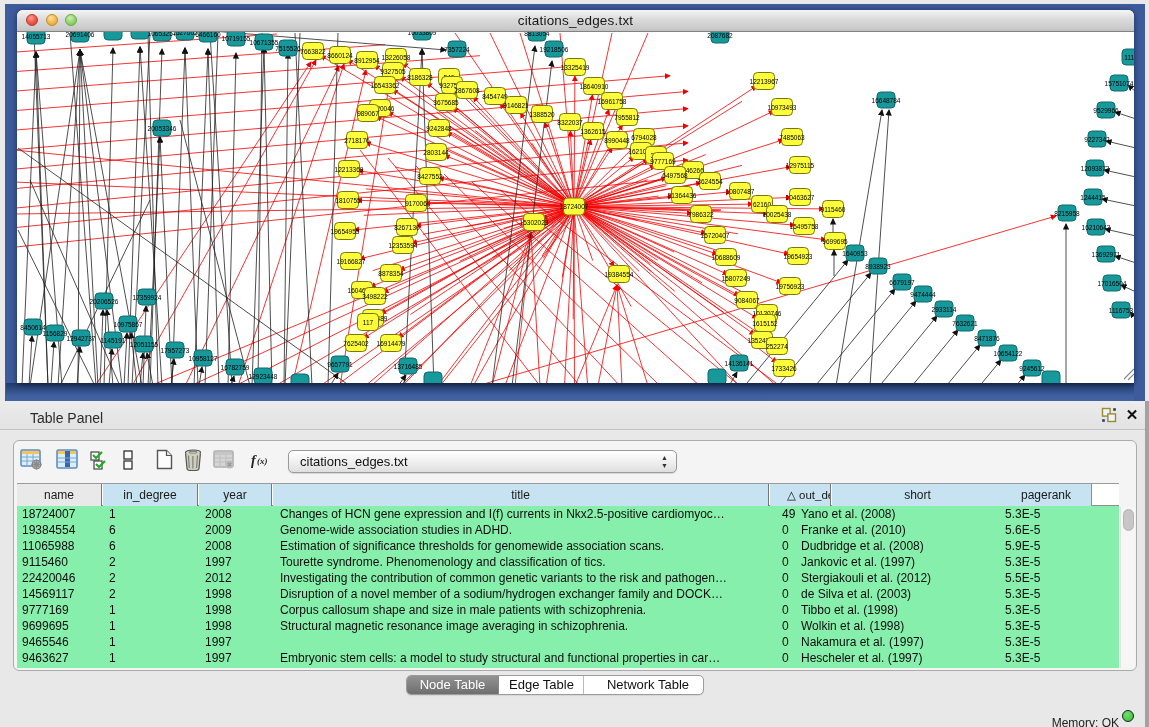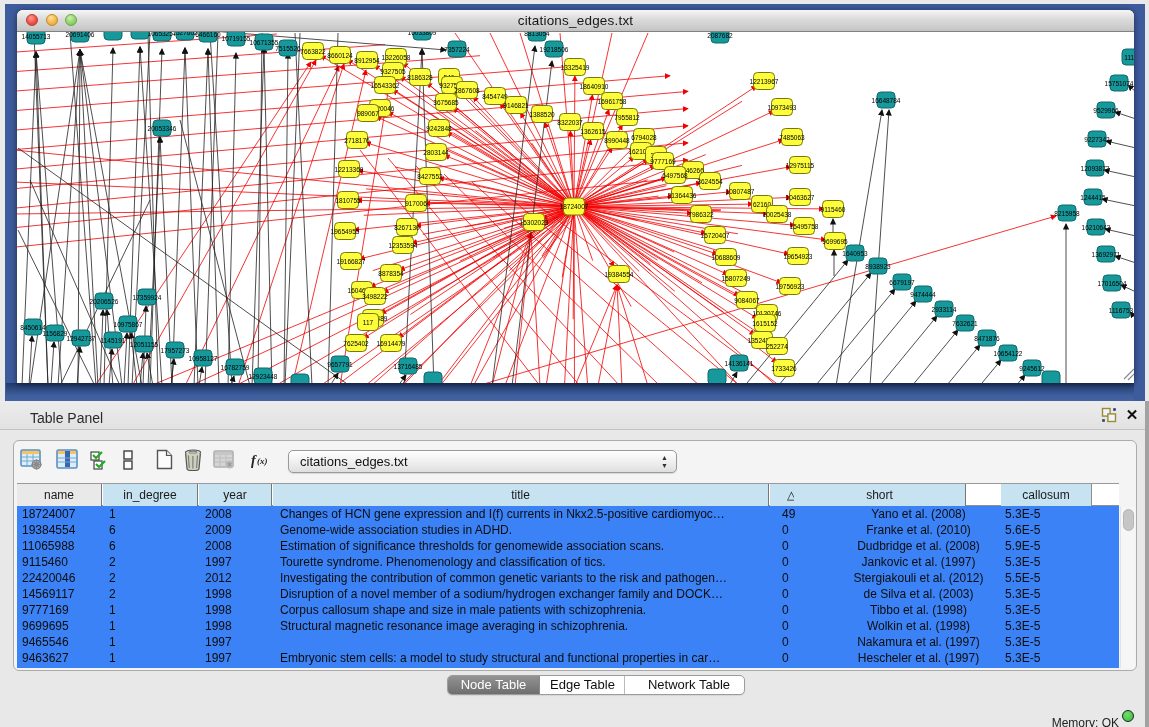--- a/index.html
+++ b/index.html
@@ -27,35 +27,35 @@
 #container{left:13px;top:39px;width:1124px;height:231px;background:#f4f4f4;
  border:1px solid #ababab;border-radius:6px}
 #toolbar{left:4px;top:8px;height:26px;width:1100px}
 #toolbar .ic{position:absolute;top:0}
 #dd{left:270px;top:1px;width:389px;height:23px;border:1px solid #9a9a9a;border-radius:5px;
  background:linear-gradient(#ffffff,#ededed 60%,#dedede);box-shadow:0 1px 1px rgba(0,0,0,.12);
  font-size:13px;color:#111;line-height:21px;padding-left:11px}
 #dd .stepper{position:absolute;right:7px;top:3px;width:9px;height:16px;font-size:7px;
  line-height:8px;color:#333;text-align:center}
 
-#tbl{left:3px;top:42px;width:1102px;height:185px;background:#3b82f6}
+#tbl{left:3px;top:42px;width:1102px;height:185px;background:#86efac}
 #thead{position:absolute;left:0;top:0;width:1102px;height:23px;background:#fff;
  border-top:1px solid #9a9a9a;border-bottom:1px solid #8f8f8f;font-size:12px;color:#1a1a1a}
 #thead div{position:absolute;top:0;height:22px;line-height:22px;text-align:center;
  border-right:1px solid #777;white-space:nowrap;overflow:hidden;background:#c7e2f1}
 #rows{position:absolute;left:0;top:24px;width:1102px}
 .tr{position:relative;height:16px;font-size:12px;color:#0d0d0d;white-space:nowrap}
 .tr div{position:absolute;top:0;height:16px;line-height:15px;overflow:hidden}
 .c0{left:5px;width:80px}.c1{left:92px;width:90px}.c2{left:188px;width:70px}
 .c3{left:263px;width:485px}.c4{left:765px;width:56px}
-.c5{left:817px;width:169px;text-align:center}.c6{left:988px;width:100px}
+.c5{left:784px;width:169px;text-align:left}.c6{left:988px;width:100px}
 #vscroll{left:1106px;top:66px;width:15px;height:161px;background:#f6f6f6;border-left:1px solid #e3e3e3}
 #vthumb{left:2px;top:2px;width:11px;height:22px;background:#c6c6c6;border-radius:6px;}
 
-#tabs{left:447px;top:274px;width:298px;height:20px;border:1px solid #9c9c9c;border-radius:5px;
+#tabs{left:406px;top:274px;width:298px;height:20px;border:1px solid #9c9c9c;border-radius:5px;
  background:#fff;font-size:13px;color:#111;box-shadow:0 1px 1px rgba(0,0,0,.08)}
 #tabs div{position:absolute;top:0;height:18px;line-height:18px;text-align:center}
 #seg1{left:0;width:92px;background:linear-gradient(#939393,#6e6e6e);color:#fff;
  border-radius:4px 0 0 4px;border-right:1px solid #888}
 #seg2{left:93px;width:84px;border-right:1px solid #bbb}
 #seg3{left:185px;width:112px}
 #mem{right:30px;top:315px;font-size:12px;color:#222}
 #memdot{right:15px;top:309px;width:12px;height:12px;border-radius:50%;
  background:radial-gradient(circle at 40% 35%,#6fdf6f,#2fbf2f);border:1px solid #222}
 #rsliver{left:1145px;top:0px;width:4px;height:326px;background:#a2a2a2}
@@ -672,22 +672,22 @@
 </svg></div>
       <div class="abs" id="dd">citations_edges.txt<div class="stepper">▲<br>▼</div></div>
     </div>
     <div class="abs" id="tbl">
       <div id="thead">
         <div style="left:0;width:85px;background:#e9e9e9">name</div>
         <div style="left:86px;width:95px">in_degree</div>
         <div style="left:182px;width:73px">year</div>
         <div style="left:256px;width:496px">title</div>
         <div style="left:753px;width:61px;text-align:left;padding-left:17px;font-size:11.5px">△ out_de…</div>
-        <div style="left:777px;width:172px">short</div>
-        <div style="left:984px;width:91px;border-right:1px solid #8f8f8f">callosum</div>
+        <div style="left:815px;width:172px">short</div>
+        <div style="left:984px;width:91px;border-right:1px solid #8f8f8f">pagerank</div>
       </div>
       <div id="rows">
 <div class="tr">
               <div class="c0">18724007</div>
               <div class="c1">1</div>
               <div class="c2">2008</div>
               <div class="c3">Changes of HCN gene expression and I(f) currents in Nkx2.5-positive cardiomyoc…</div>
               <div class="c4">49</div>
               <div class="c5">Yano et al. (2008)</div>
               <div class="c6">5.3E-5</div>

